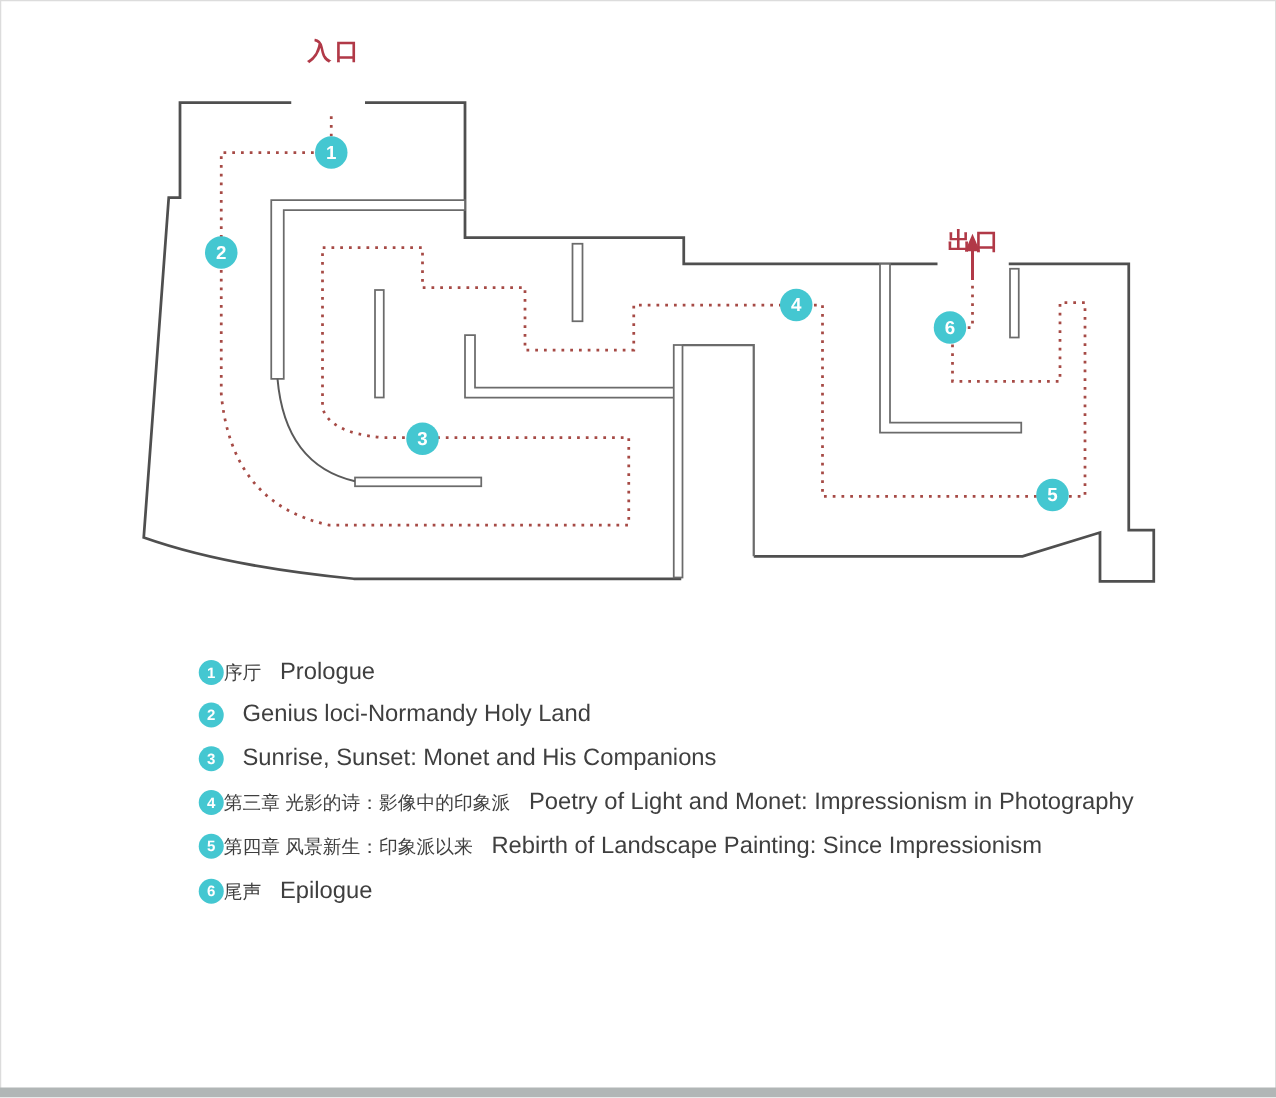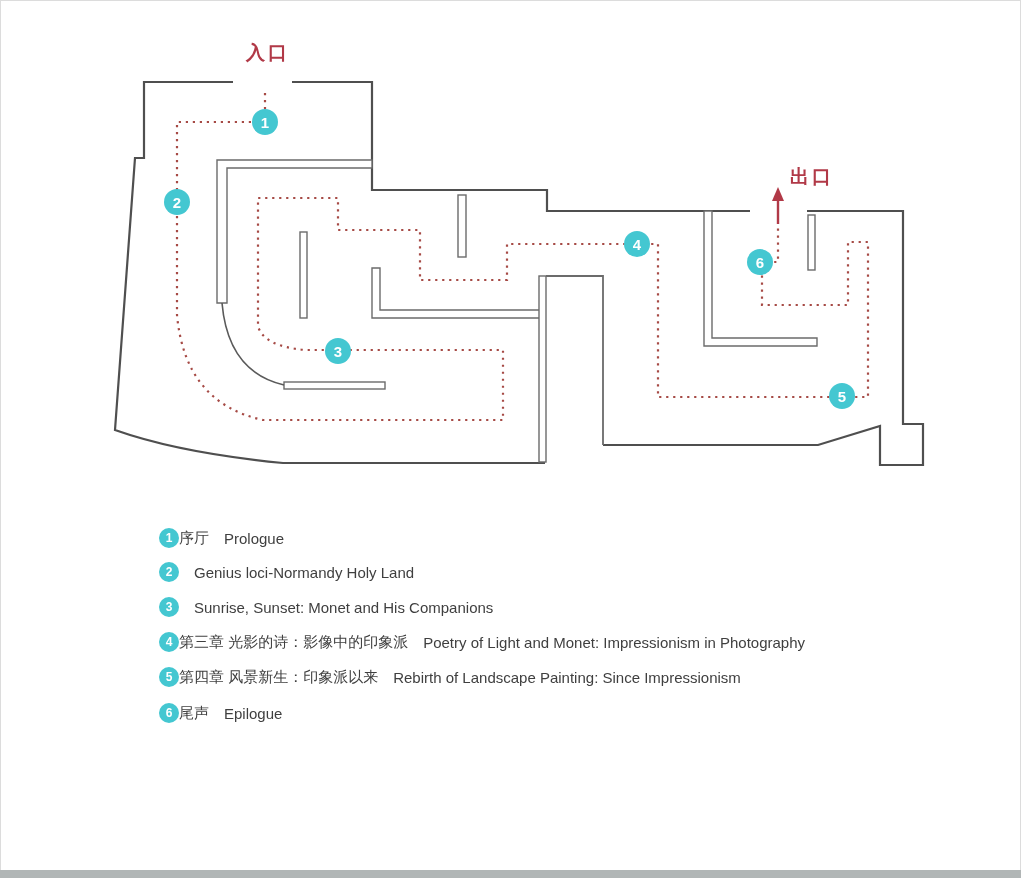--- a/index.html
+++ b/index.html
@@ -31,21 +31,21 @@
       justify-content:center;transform:translate(-50%,-50%);}
   .s1{left:265px;top:122px}.s2{left:177px;top:202px}.s3{left:338px;top:351px}
   .s4{left:637px;top:244px}.s5{left:842px;top:396px}.s6{left:760px;top:262px}
 
   
   .lrow{position:absolute;left:159px;height:22px;display:flex;align-items:center;white-space:nowrap;}
   .lbadge{width:20px;height:20px;border-radius:50%;background:var(--teal);color:#fff;
       font-size:12px;font-weight:bold;display:flex;align-items:center;justify-content:center;
       flex:0 0 20px;}
   .lzh{color:var(--text);font-size:15px;}
-  .len{margin-left:15px;color:var(--text);font-size:15px;}
+  .len{margin-left:15px;color:var(--text);font-size:19px;}
 
   #bottom-bar{position:absolute;left:0;right:0;top:870px;height:8px;background:#b1b6b6;}
 </style>
 </head>
 <body>
 
 <div id="page">
 
   <svg id="plan-svg" width="1021" height="878" viewBox="0 0 1021 878">
 
@@ -75,22 +75,22 @@
                              L507,244 L658,244 L658,397 L868,397 L868,242 L848,242 L848,305 L762,305
                              L762,262 L778,262 L778,227"></path>
     </g>
 
     <g>
       <line class="arrow-line" x1="778" y1="224" x2="778" y2="196"></line>
       <polygon class="arrow-head" points="778,187 772,201 784,201"></polygon>
     </g>
   </svg>
 
-  <div class="zone-label" style="left:268px;top:40px;">入口</div>
-  <div class="zone-label" style="left:780px;top:164px;margin-left:32px;">出口</div>
+  <div class="zone-label" style="left:268px;top:28px;">入口</div>
+  <div class="zone-label" style="left:780px;top:180px;">出口</div>
 
   <div class="stop s1">1</div>
   <div class="stop s2">2</div>
   <div class="stop s3">3</div>
   <div class="stop s4">4</div>
   <div class="stop s5">5</div>
   <div class="stop s6">6</div>
 
   <div class="lrow" style="top:527px;">
     <span class="lbadge">1</span>

